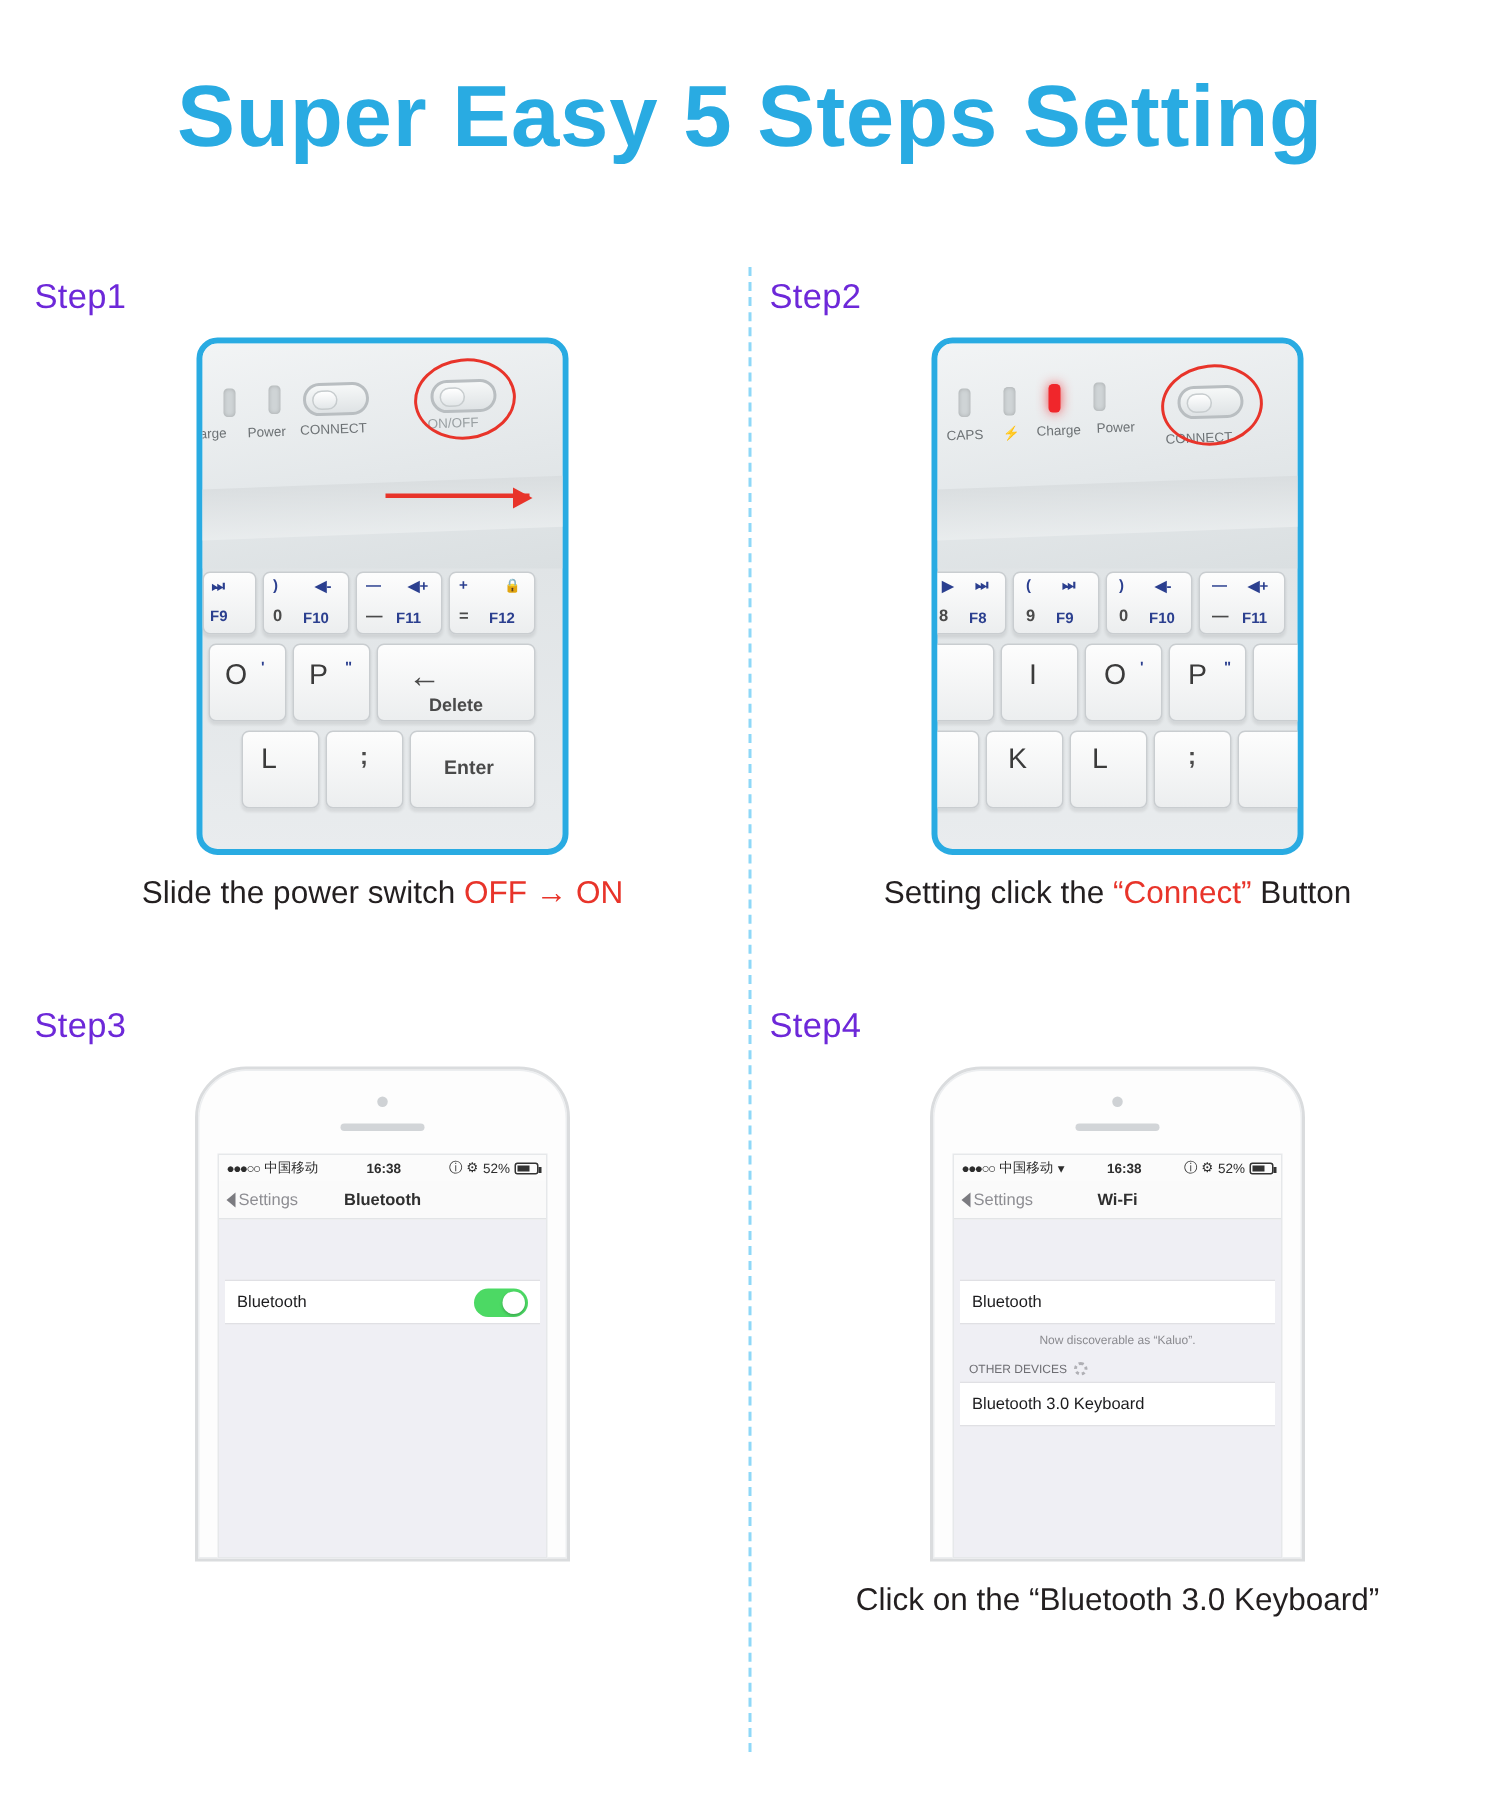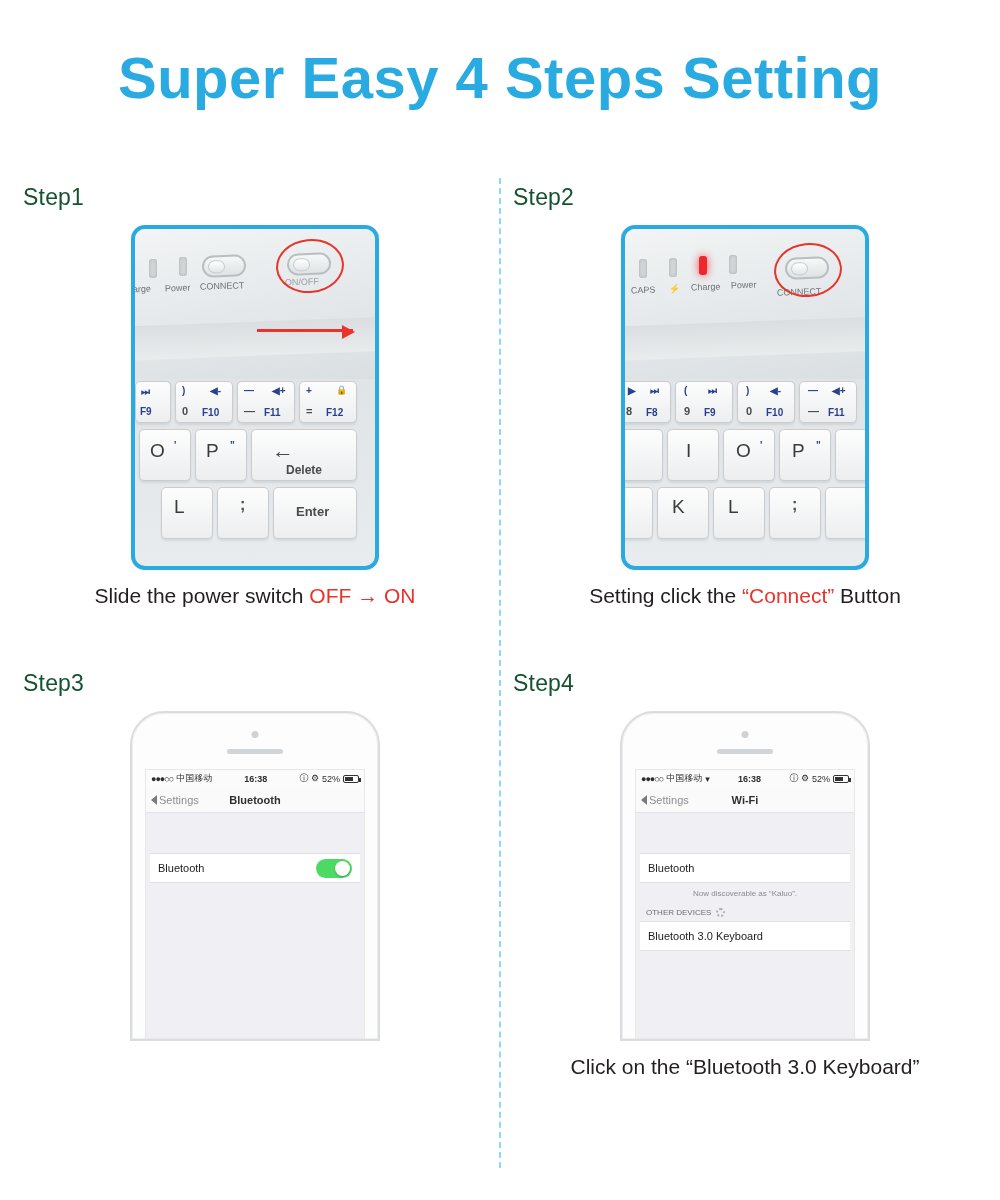--- a/index.html
+++ b/index.html
@@ -46,21 +46,21 @@
     width: 470px;
     height: 480px;
   }
   .cell.c1 { left: 20px;  top: 14px; }
   .cell.c2 { left: 510px; top: 14px; }
   .cell.c3 { left: 20px;  top: 500px; }
   .cell.c4 { left: 510px; top: 500px; }
 
   .step-label {
     font-size: 23px;
-    color: #14532d;
+    color: #6d28d9;
     margin: 0 0 14px 3px;
     letter-spacing: 0.2px;
   }
 
   .caption {
     text-align: center;
     font-size: 21px;
     color: #231f20;
     margin-top: 14px;
     white-space: nowrap;
@@ -237,21 +237,21 @@
   }
   .spinner {
     width: 9px; height: 9px; border-radius: 50%;
     border: 2px dotted #b0b0b5; display: inline-block;
   }
   .wifi-glyph { font-size: 9px; }
 </style>
 </head>
 <body>
 
-<div class="title">Super Easy 4 Steps Setting</div>
+<div class="title">Super Easy 5 Steps Setting</div>
 
 <div class="grid">
   <div class="divider"></div>
 
   <div class="cell c1">
     <div class="step-label">Step1</div>
 
     <div class="kb-frame kb1">
       <div class="kb-top"></div>
 

